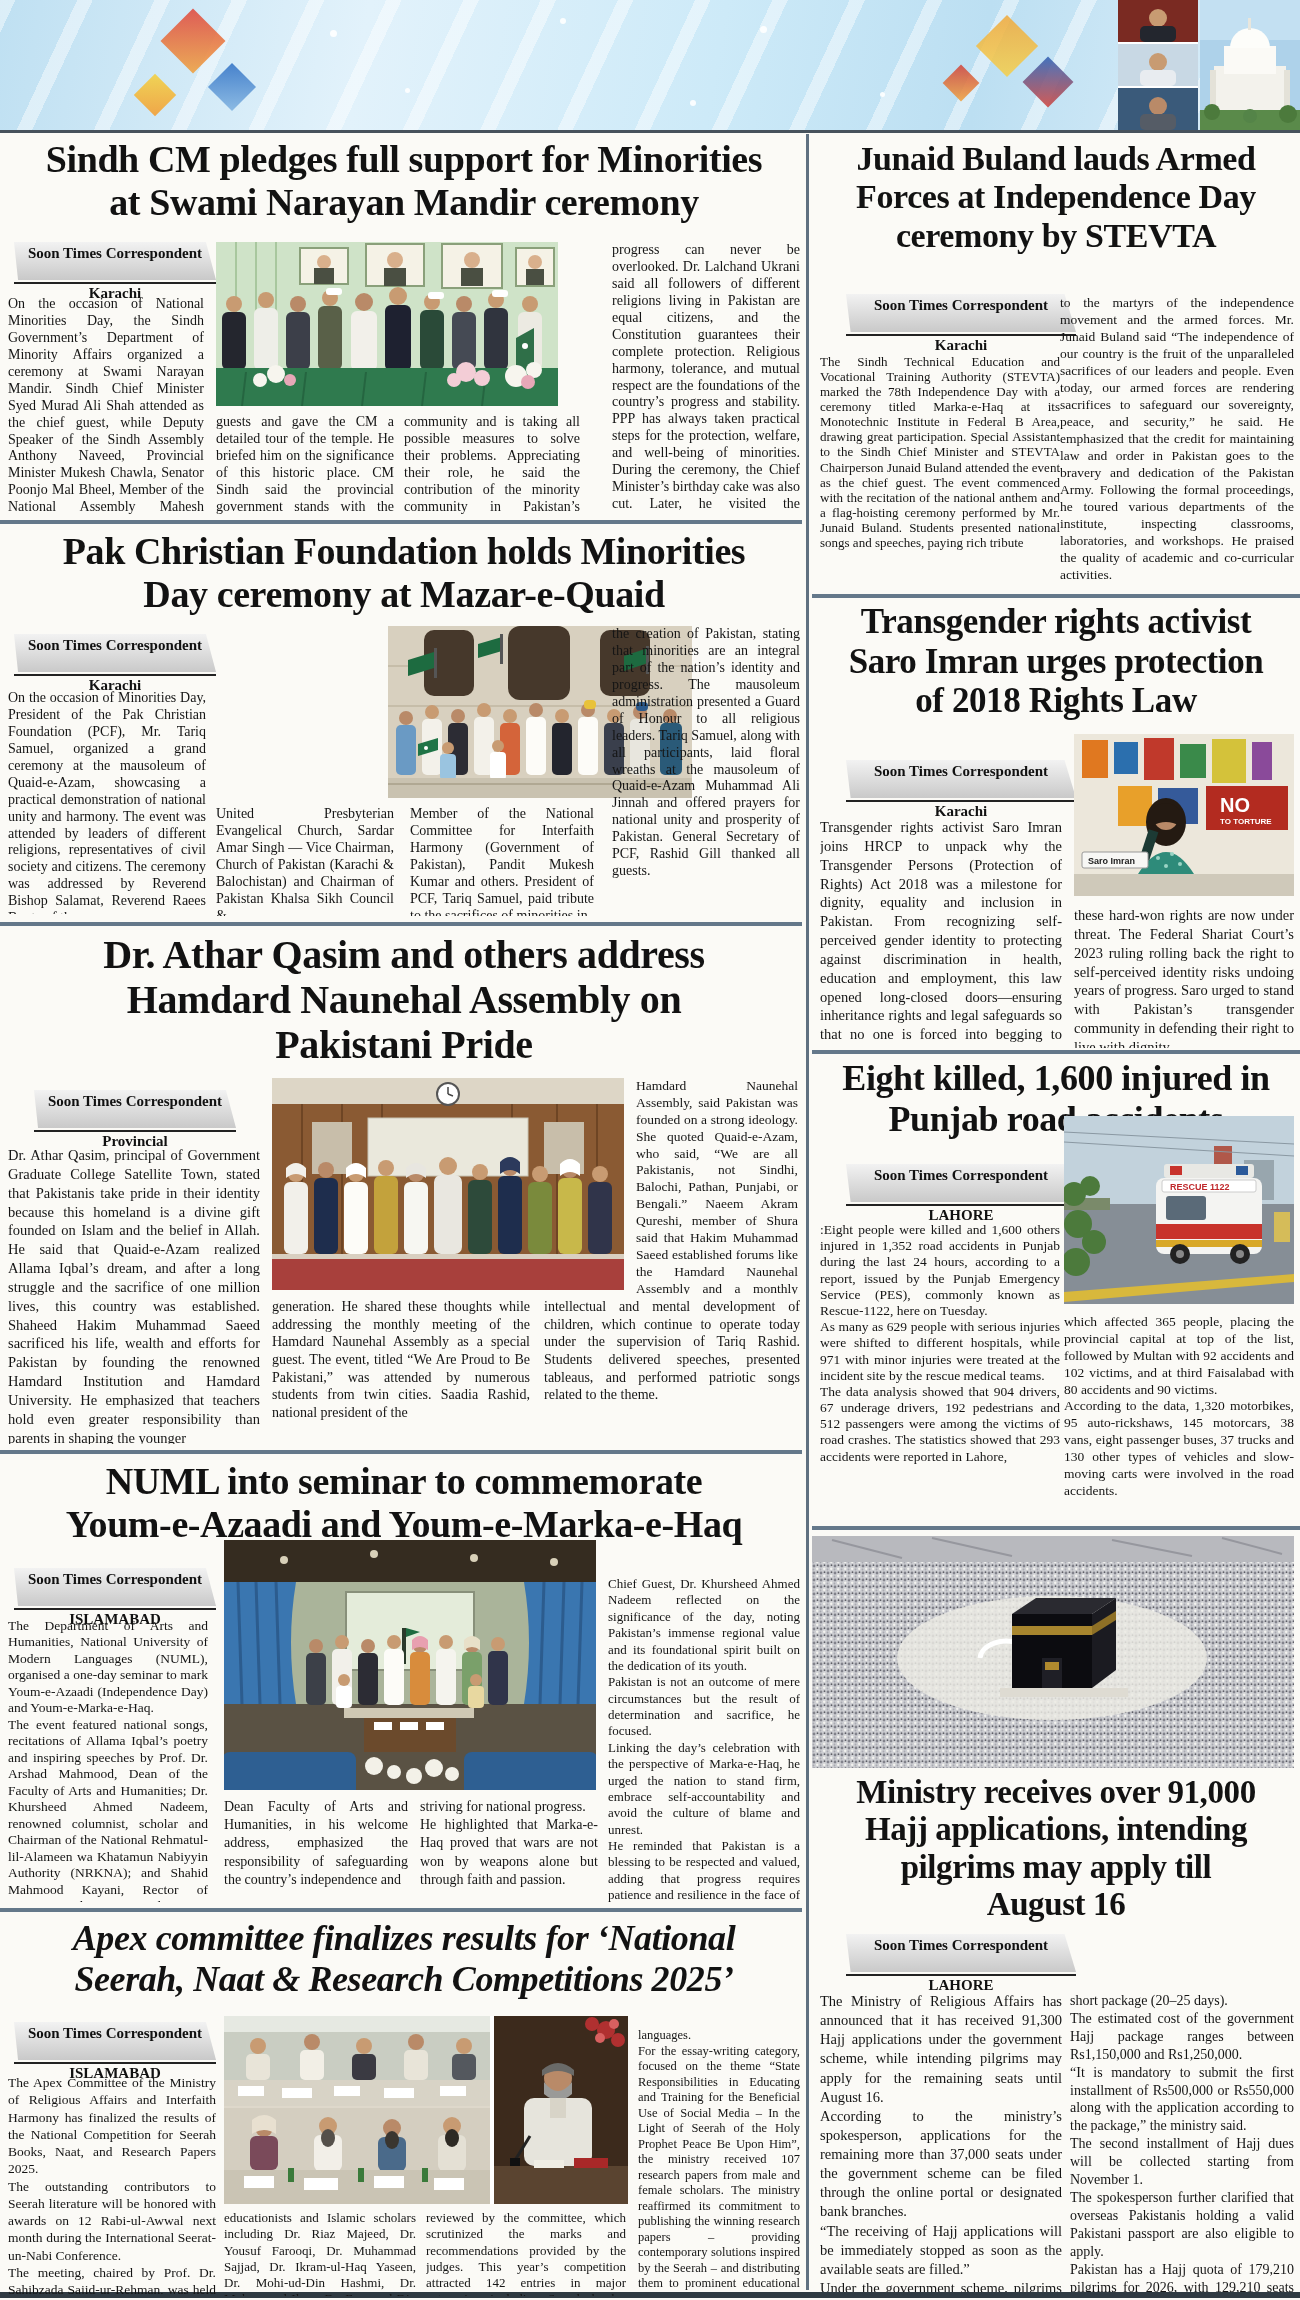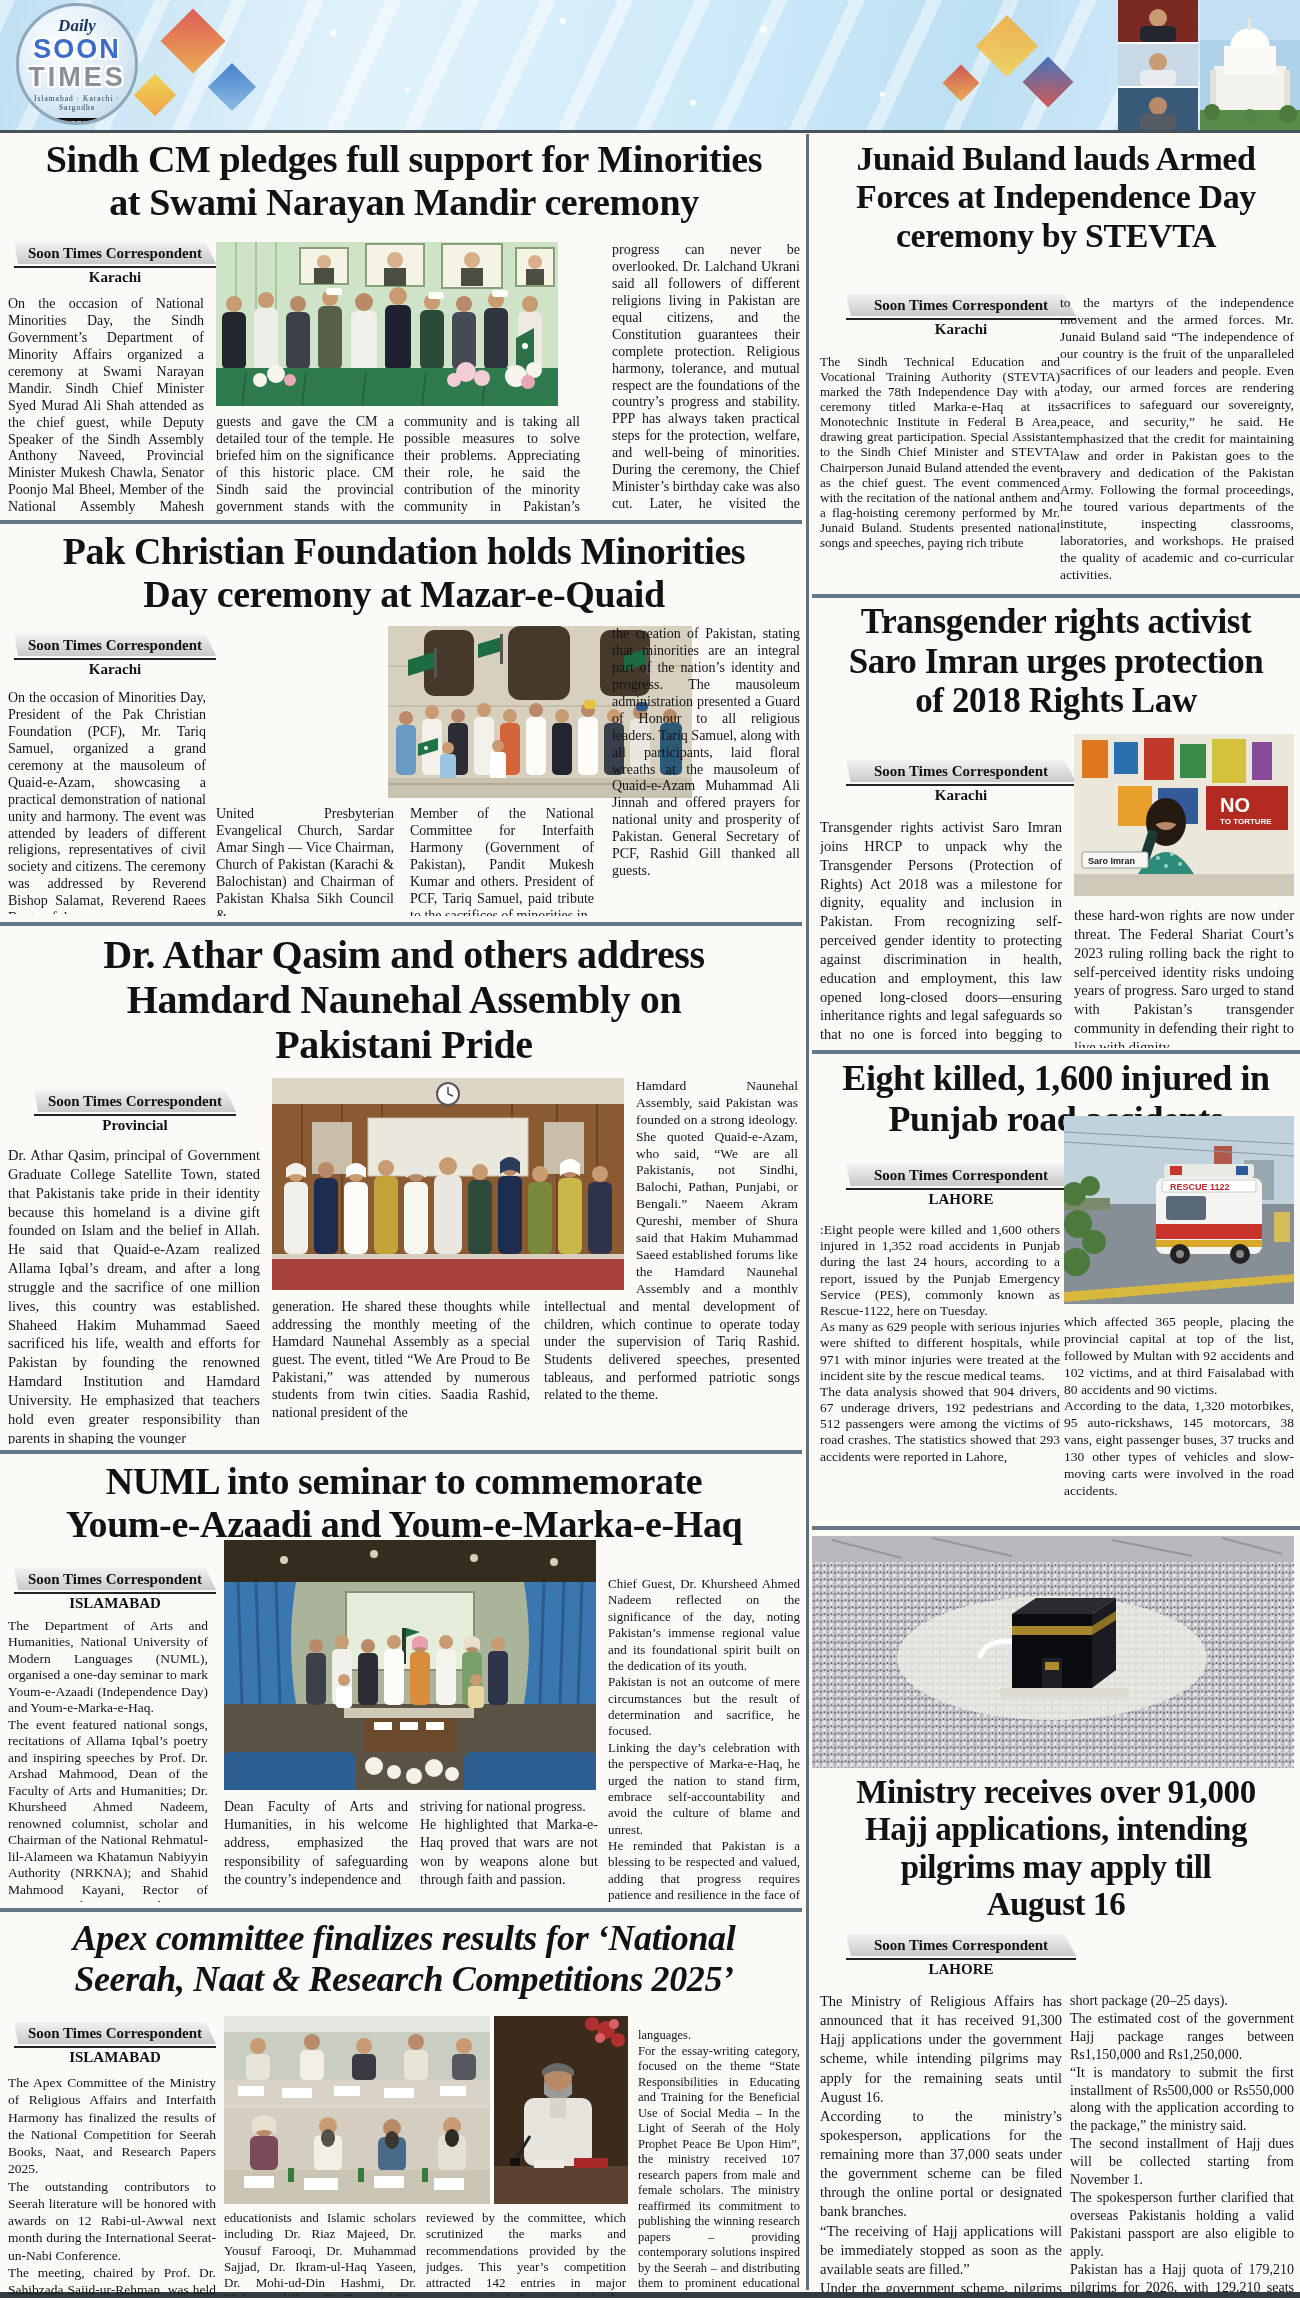--- a/index.html
+++ b/index.html
@@ -1,21 +1,21 @@
 <!DOCTYPE html>
 <html><head>
 <meta charset="utf-8">
 <style>
   html,body{margin:0;padding:0;}
   body{width:1300px;height:2300px;position:relative;background:#fbfaf6;font-family:"Liberation Serif",serif;color:#151515;overflow:hidden;}
   .abs{position:absolute;}
   .headline{font-weight:bold;text-align:center;line-height:1.13;color:#121212;letter-spacing:-0.4px;white-space:pre-line;overflow:hidden;margin:0;}
   .body-col{text-align:justify;white-space:pre-line;overflow:hidden;}
   .byline{text-align:center;}
-  .bbox{background:linear-gradient(180deg,#f2f2f2,#c9c9c9);clip-path:polygon(0 0,95% 0,100% 100%,2% 100%);font-weight:bold;font-size:15px;padding:3px 0 2px 0;color:#111;}
+  .bbox{background:linear-gradient(180deg,#f2f2f2,#c9c9c9);clip-path:polygon(0 0,95% 0,100% 100%,2% 100%);font-weight:bold;font-size:15px;padding:3px 0 18px 0;color:#111;}
   .brule{height:2px;background:#222;margin-top:2px;}
   .city{font-weight:bold;font-size:15px;margin-top:1px;color:#111;}
   .hline{background:#64788a;}
   .vline{background:#5f7080;}
   .photo{overflow:hidden;background:#be185d;text-align:right;}
   .photo svg{display:block;}
   
   #masthead{left:0;top:0;width:1300px;height:130px;background:linear-gradient(100deg,#bfe0f2,#e2f2fb 28%,#cdeaf8 55%,#bcdff2 75%,#dff0fa);border-bottom:3px solid #47525c;overflow:hidden;}
   #masthead:before{content:"";position:absolute;inset:0;background:repeating-linear-gradient(115deg,rgba(255,255,255,0.45) 0 14px,rgba(255,255,255,0) 14px 70px);}
   .diamond{position:absolute;transform:rotate(45deg);opacity:0.85;}
@@ -39,27 +39,20 @@
   <div class="diamond" style="left:985px;top:24px;width:44px;height:44px;background:linear-gradient(135deg,#f0a83a,#f5d04a);"></div>
   <div class="diamond" style="left:1030px;top:64px;width:36px;height:36px;background:linear-gradient(135deg,#2d5fb4,#d04038);"></div>
   <div class="diamond" style="left:948px;top:70px;width:26px;height:26px;background:linear-gradient(135deg,#d04038,#f0a03a);"></div>
   <div class="dot" style="left:330px;top:30px;width:7px;height:7px;"></div>
   <div class="dot" style="left:405px;top:88px;width:5px;height:5px;"></div>
   <div class="dot" style="left:560px;top:18px;width:6px;height:6px;"></div>
   <div class="dot" style="left:760px;top:26px;width:7px;height:7px;"></div>
   <div class="dot" style="left:880px;top:92px;width:5px;height:5px;"></div>
   <div class="dot" style="left:690px;top:100px;width:6px;height:6px;"></div>
 
-  <div id="logo" class="abs">
-    <div class="daily">Daily</div>
-    <div class="soon">SOON</div>
-    <div class="times">TIMES</div>
-    <div class="cities">Islamabad · Karachi · Sargodha</div>
-    <div class="badge">ABC CERTIFIED</div>
-  </div>
 
 
   <div class="abs photo" style="left:1118px;top:0;width:80px;height:130px;">
     <svg width="80" height="130" viewBox="0 0 80 130" preserveAspectRatio="none">
       <rect width="80" height="42" fill="#7a2a22"></rect>
         <circle cx="40" cy="18" r="9" fill="#c89b72"></circle>
         <rect x="22" y="26" width="36" height="16" rx="5" fill="#23262e"></rect>
       <rect y="44" width="80" height="42" fill="#c8d8e4"></rect>
         <circle cx="40" cy="62" r="9" fill="#c89b72"></circle>
         <rect x="22" y="70" width="36" height="16" rx="5" fill="#e8ecf0"></rect>

